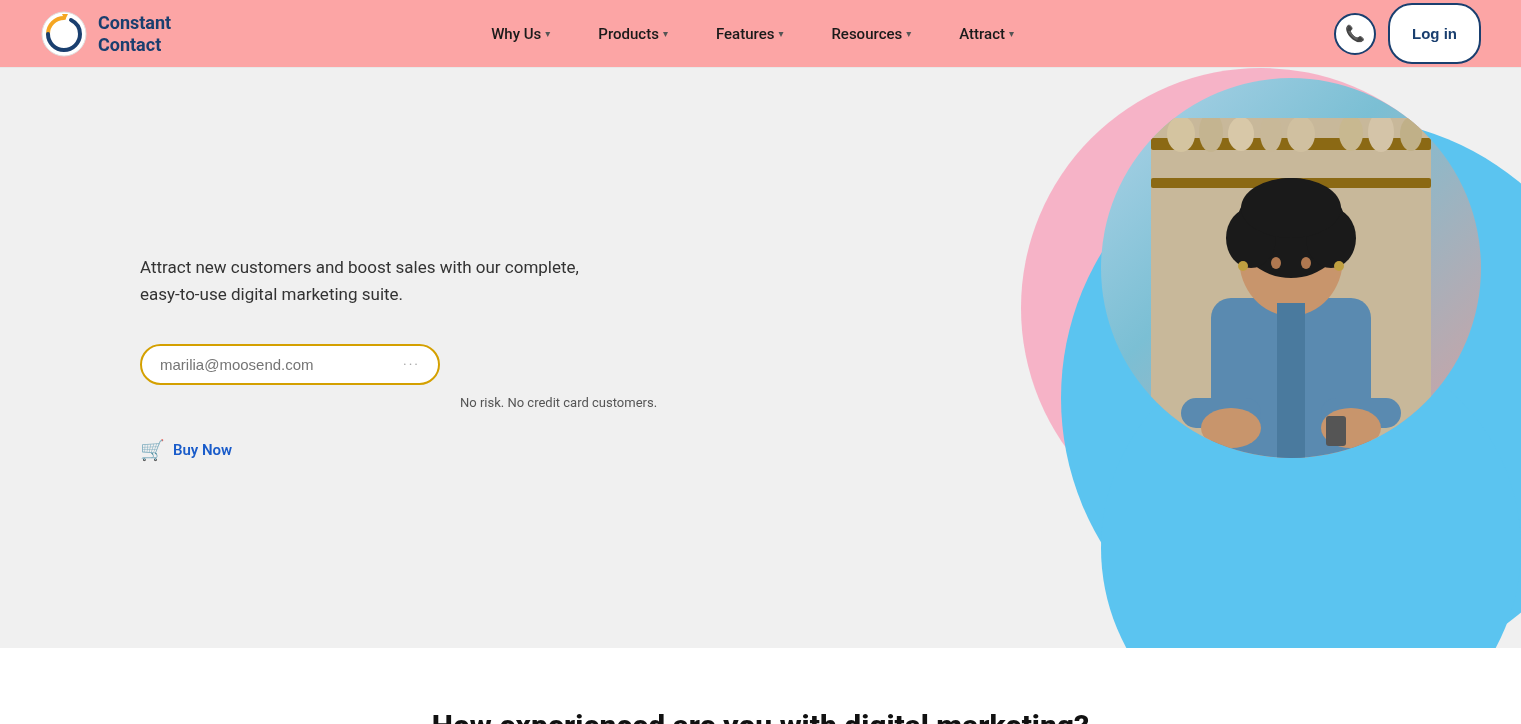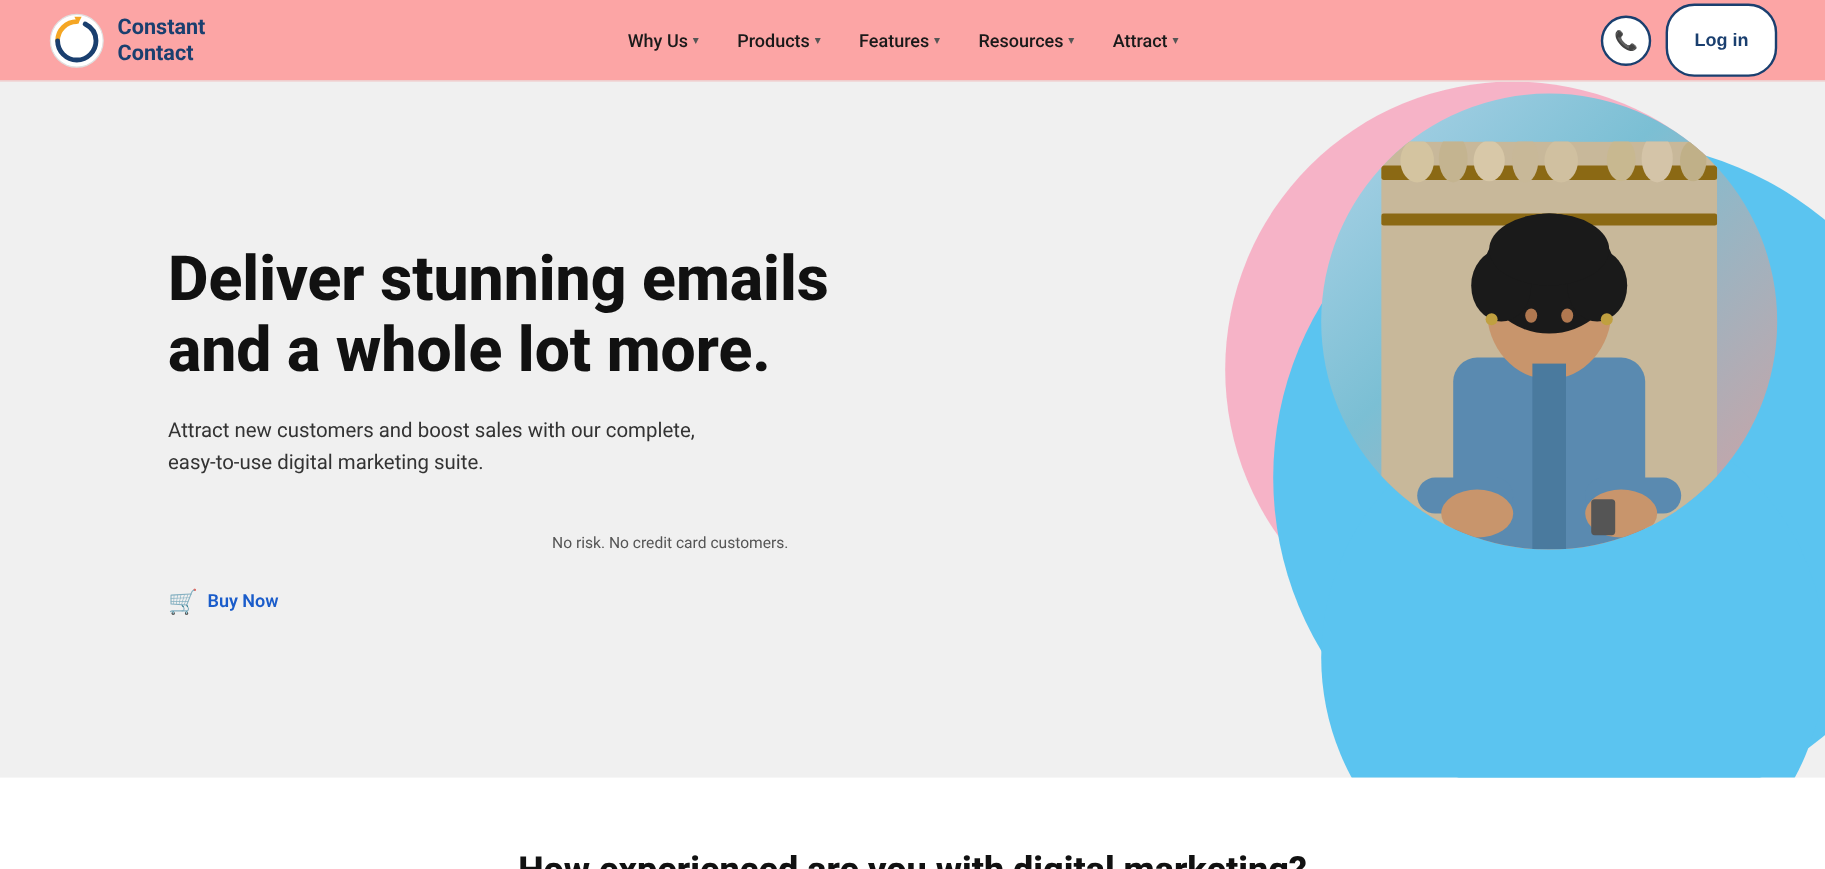--- a/index.html
+++ b/index.html
@@ -28,21 +28,21 @@
     }
     .logo-text {
       font-size: 18px;
       font-weight: 700;
       color: #1a3f6f;
       line-height: 1.2;
     }
     nav {
       display: flex;
       align-items: center;
-      gap: 4px;
+      gap: 20px;
     }
     .nav-item {
       display: flex;
       align-items: center;
       gap: 4px;
       padding: 8px 14px;
       font-size: 15px;
       font-weight: 500;
       color: #1a1a1a;
       cursor: pointer;
@@ -280,24 +280,27 @@
       <span>📞</span>
     </button>
     <button class="login-btn">
       <span>Log in</span>
     </button>
   </div>
 </header>
 
 <section class="hero">
   <div class="hero-content">
-    <h1 class="hero-title">Deliver stunning emails and a whole lot more.</h1>
     <p class="hero-subtitle">Attract new customers and boost sales with our complete, easy-to-use digital marketing suite.</p>
 
     <div class="signup-row">
+      <div class="email-input-wrap">
+        <input type="email" placeholder="marilia@moosend.com" style="">
+        <span class="email-dots">···</span>
+      </div>
     </div>
 
     <p class="no-risk">No risk. No credit card customers.</p>
 
     <a class="buy-now-link">
       <span class="cart-icon">🛒</span>
       <span>Buy Now</span>
     </a>
   </div>
 

